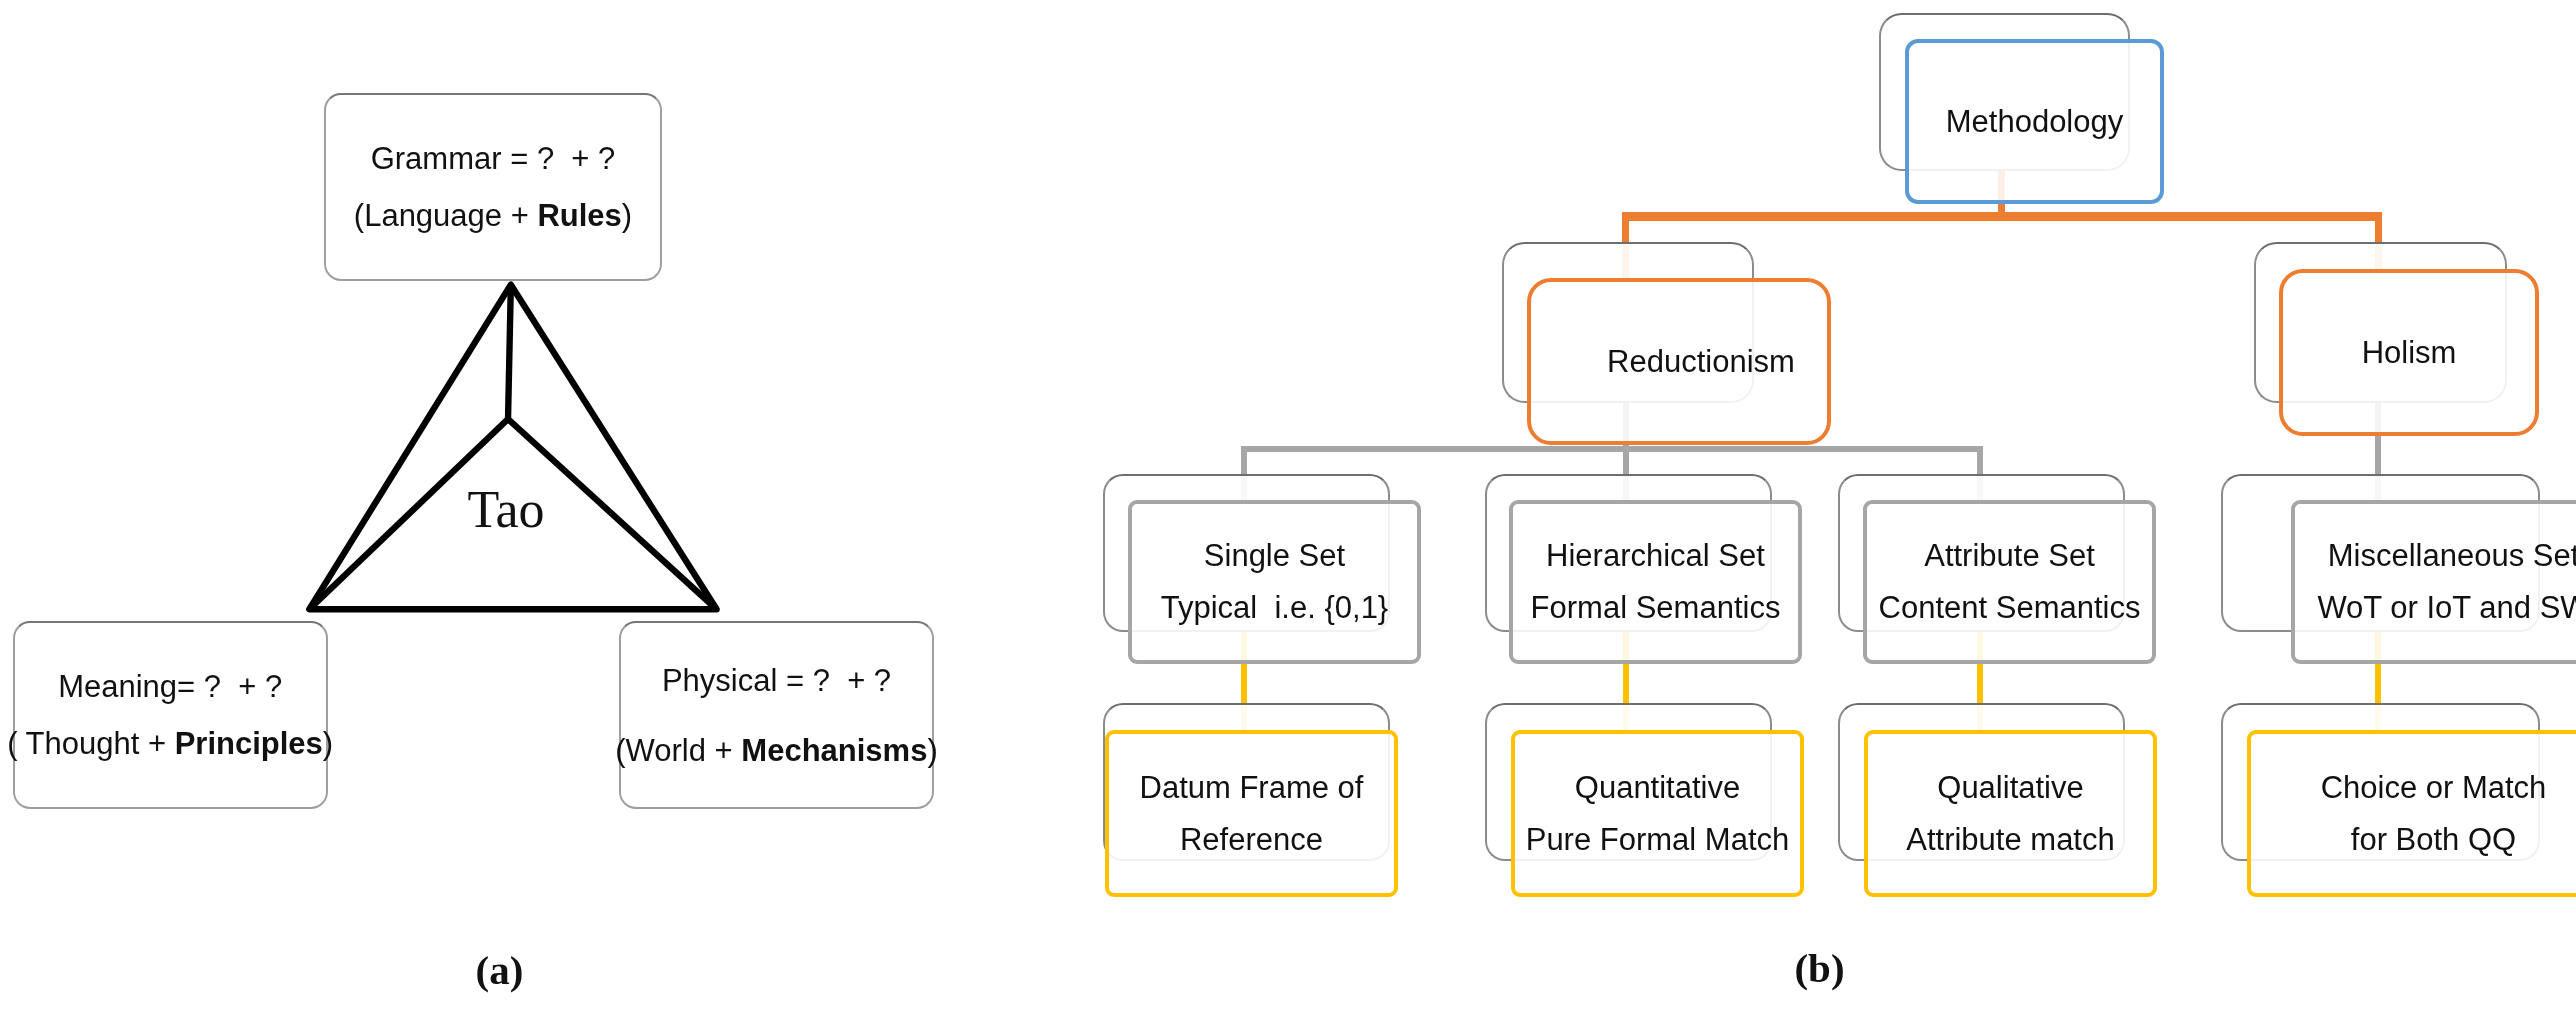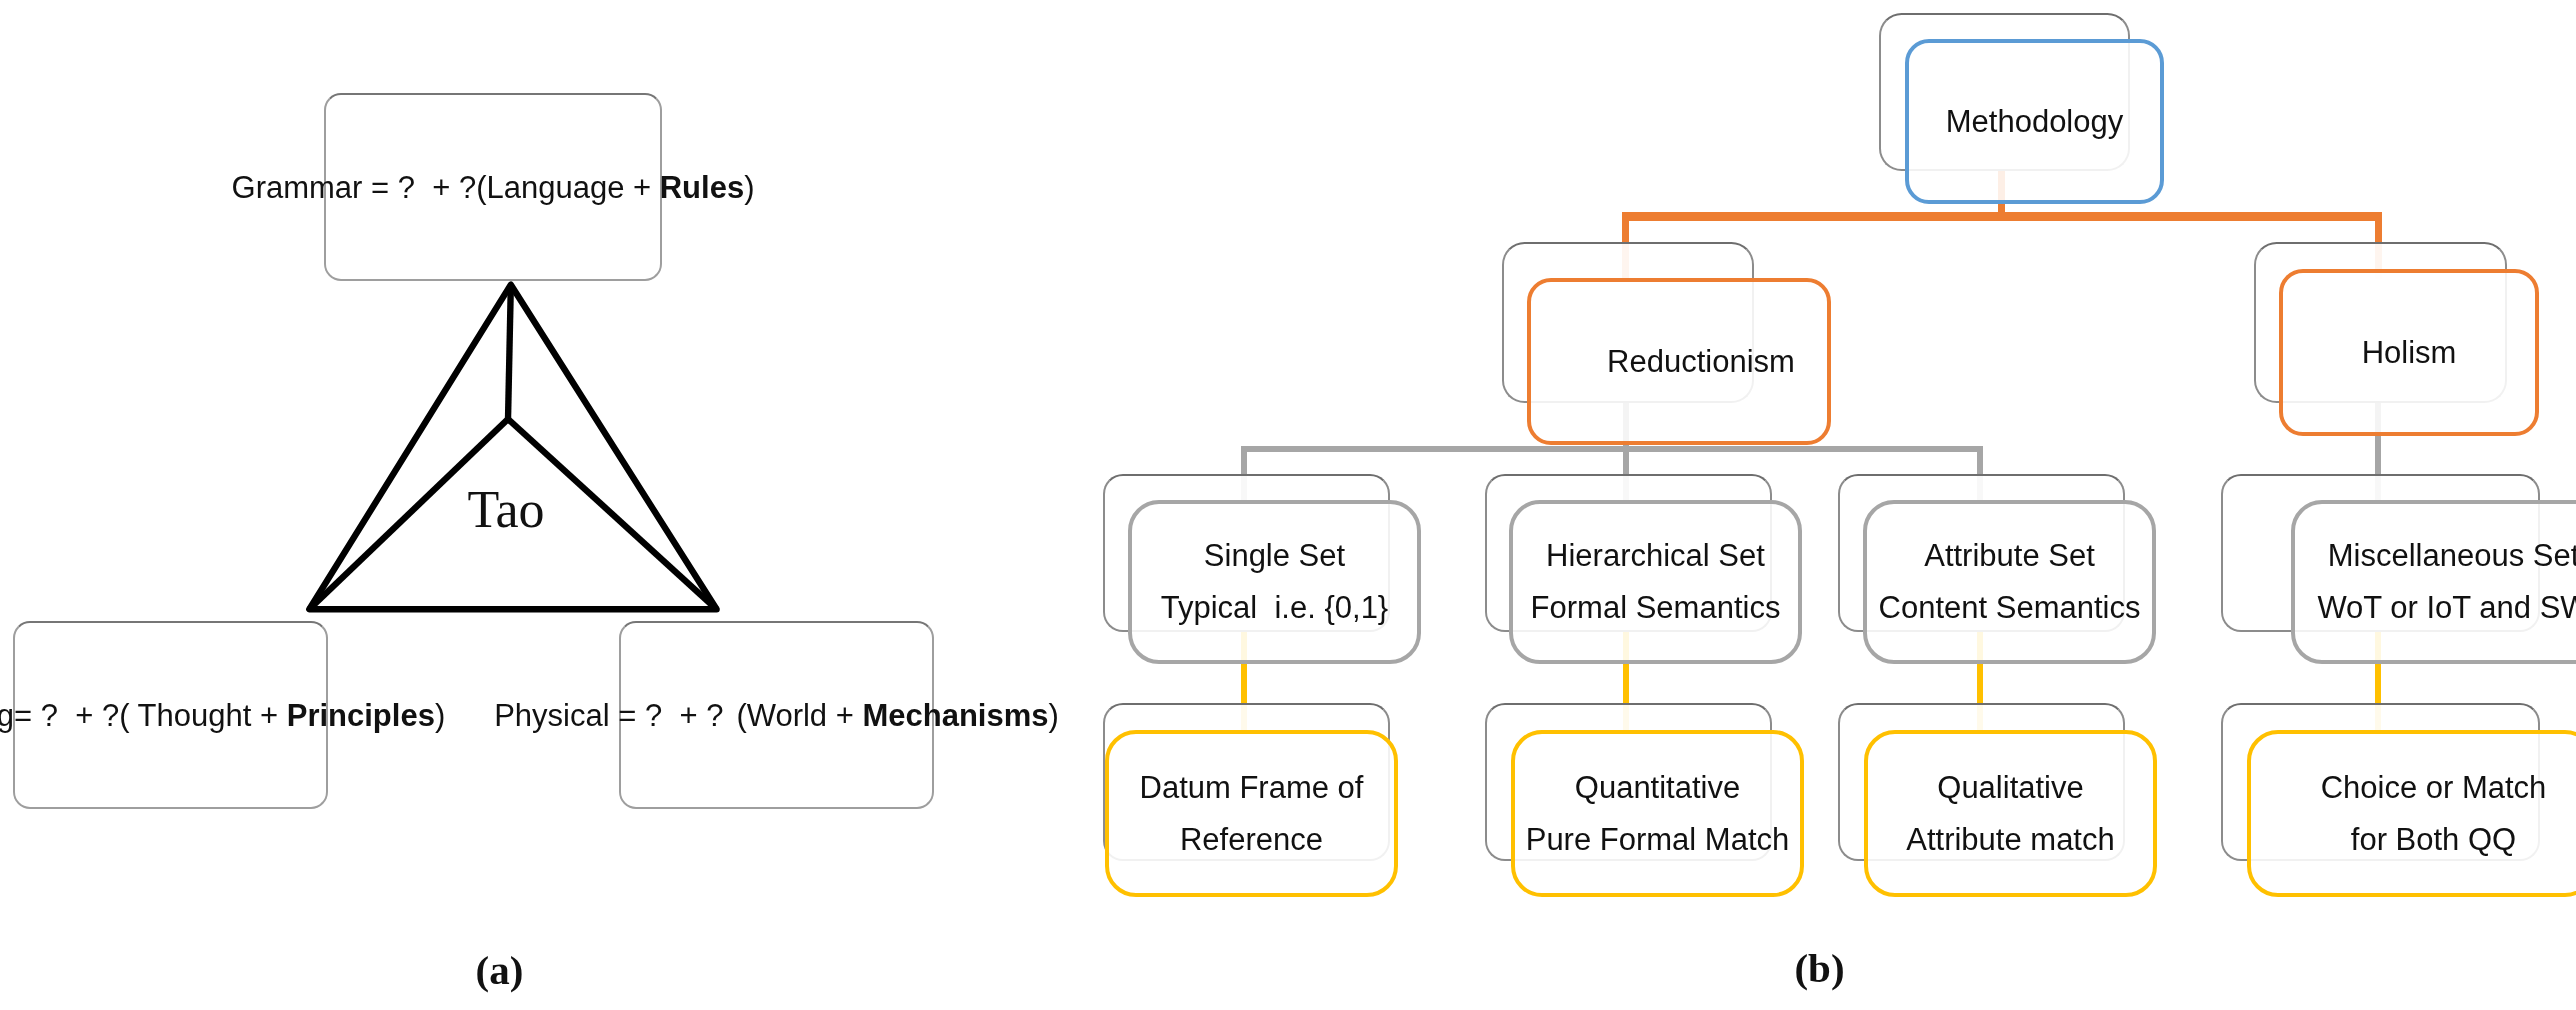--- a/index.html
+++ b/index.html
@@ -2,39 +2,39 @@
 <html style="font-size:11.3px"><head>
 <meta charset="utf-8">
 <style>
   html,body{margin:0;padding:0;background:#ffffff;}
   #figure{position:relative;width:2576px;height:1011px;background:#ffffff;overflow:hidden;
           font-family:"Liberation Sans",sans-serif;color:#111;}
 
   
   .abox{position:absolute;border:2.8px solid #9e9e9e;border-top-color:#767676;
         border-radius:17px;background:#ffffff;z-index:3;
-        display:flex;align-items:center;justify-content:center;
+        display:flex;flex-direction:column;align-items:center;justify-content:center;
         font-size:31px;line-height:57px;text-align:center;}
   .abox .ln{white-space:pre;}
   .abox b{font-weight:bold;}
   #tri-svg{position:absolute;left:269px;top:269px;z-index:1;}
   .tao{position:absolute;left:421px;top:481px;width:170px;text-align:center;
        font-family:"Liberation Serif",serif;font-size:52px;line-height:57px;z-index:2;}
   .panel-label{position:absolute;font-family:"Liberation Serif",serif;font-weight:bold;
        font-size:41px;line-height:49px;text-align:center;z-index:4;}
 
   
   .backbox{position:absolute;border:2.8px solid #8c8c8c;border-top-color:#6e6e6e;
            border-radius:20px;background:rgba(255,255,255,0.92);z-index:2;}
-  .node{position:absolute;border:4.2px solid #a6a6a6;border-radius:31px;
+  .node{position:absolute;border:4.2px solid #a6a6a6;border-radius:9px;
         background:rgba(255,255,255,0.88);z-index:3;
         display:flex;flex-direction:column;align-items:center;justify-content:center;
         font-size:31px;line-height:52px;text-align:center;}
   .node .ln{white-space:pre;}
-  .node.blue{border-color:#5b9bd5;border-radius:24px;}
+  .node.blue{border-color:#5b9bd5;border-radius:13px;}
   .node.orange{border-color:#ed7d31;border-radius:24px;}
   .node.yellow{border-color:#ffc000;}
 
   
   .conn{position:absolute;z-index:1;}
   .co{background:#ed7d31;}
   .cg{background:#a6a6a6;}
   .cy{background:#ffc000;}
 </style>
 </head>

